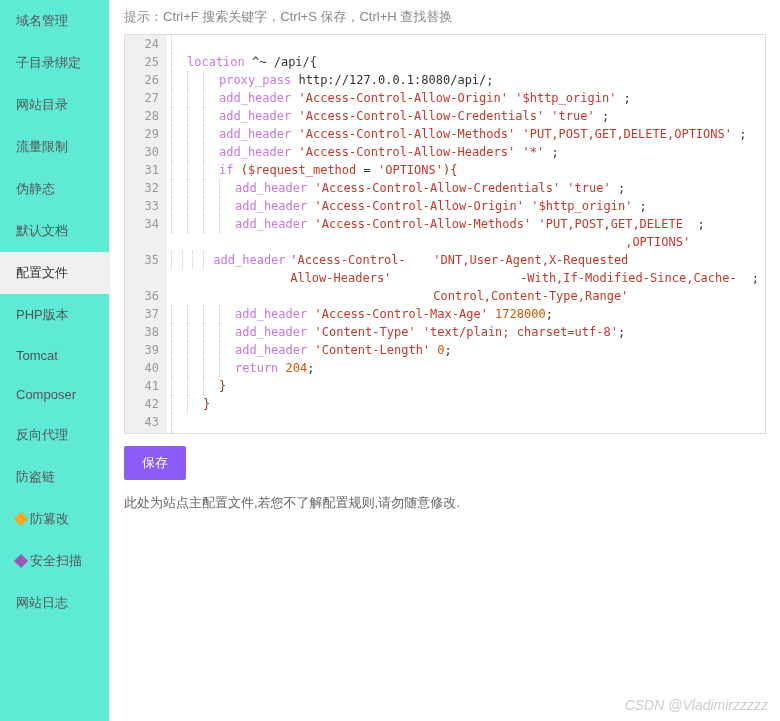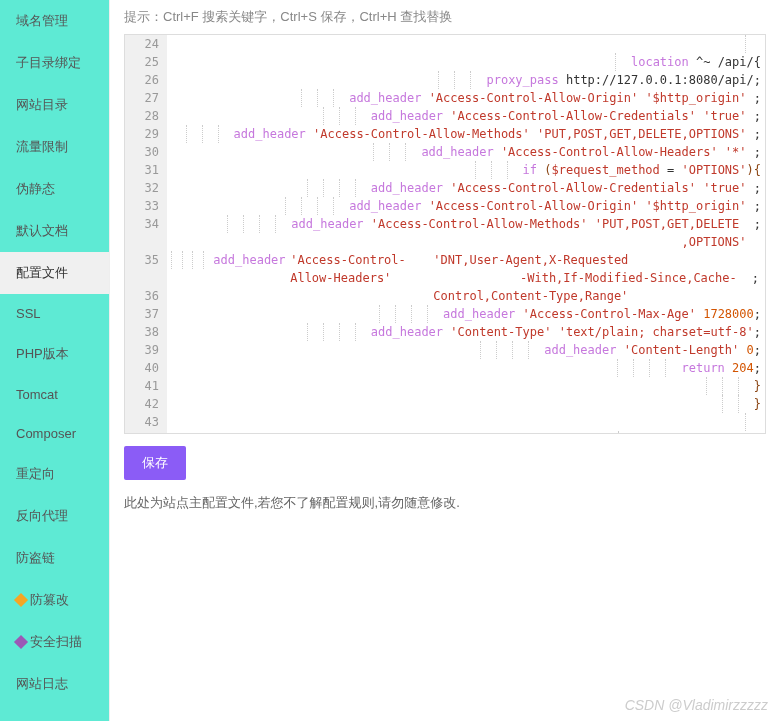--- a/index.html
+++ b/index.html
@@ -10,21 +10,21 @@
     .sidebar-item.active { background: #f0f0f0; color: #333; }
     .diamond-orange { display: inline-block; width: 10px; height: 10px; background: #f5a623; transform: rotate(45deg); }
     .diamond-purple { display: inline-block; width: 10px; height: 10px; background: #9b59b6; transform: rotate(45deg); }
     .main { flex: 1; padding: 8px 14px; display: flex; flex-direction: column; overflow: hidden; }
     .hint { color: #888; font-size: 13px; margin-bottom: 8px; }
     .editor { border: 1px solid #ddd; flex: 1; overflow: auto; background: #fff; font-family: Consolas, Monaco, monospace; font-size: 12px; line-height: 18px; max-height: 400px; }
     .editor-inner { display: flex; }
     .gutter { background: #f0f0f0; color: #999; text-align: right; padding: 0 8px; user-select: none; min-width: 42px; }
     .gutter-line { height: 18px; }
     .code { padding: 0 4px; flex: 1; white-space: pre; }
-    .code-line { height: 18px; display: flex; justify-content: flex-end; }
+    .code-line { height: 18px; display: flex; }
     .code-line.wrap { height: auto; white-space: pre-wrap; }
     .indent-guide { border-left: 1px dotted #ccc; display: inline-block; width: 16px; height: 18px; }
     .tok-kw { color: #c678dd; }
     .tok-str { color: #c0392b; }
     .tok-var { color: #c0392b; }
     .tok-punc { color: #8B4513; }
     .tok-num { color: #d35400; }
     .tok-cmt { color: #27ae60; }
     .save-row { margin-top: 12px; }
     .save-btn { background: #8b5cf6; color: #fff; border: none; padding: 8px 18px; border-radius: 2px; cursor: pointer; font-size: 13px; }
@@ -51,33 +51,27 @@
       <div class="sidebar-item">
         <span>伪静态</span>
       </div>
       <div class="sidebar-item">
         <span>默认文档</span>
       </div>
       <div class="sidebar-item active">
         <span>配置文件</span>
       </div>
       <div class="sidebar-item">
-        <span>SSL</span>
-      </div>
-      <div class="sidebar-item">
         <span>PHP版本</span>
       </div>
       <div class="sidebar-item">
         <span>Tomcat</span>
       </div>
       <div class="sidebar-item">
         <span>Composer</span>
-      </div>
-      <div class="sidebar-item">
-        <span>重定向</span>
       </div>
       <div class="sidebar-item">
         <span>反向代理</span>
       </div>
       <div class="sidebar-item">
         <span>防盗链</span>
       </div>
       <div class="sidebar-item">
         <span class="diamond-orange"></span>
         <span>防篡改</span>

